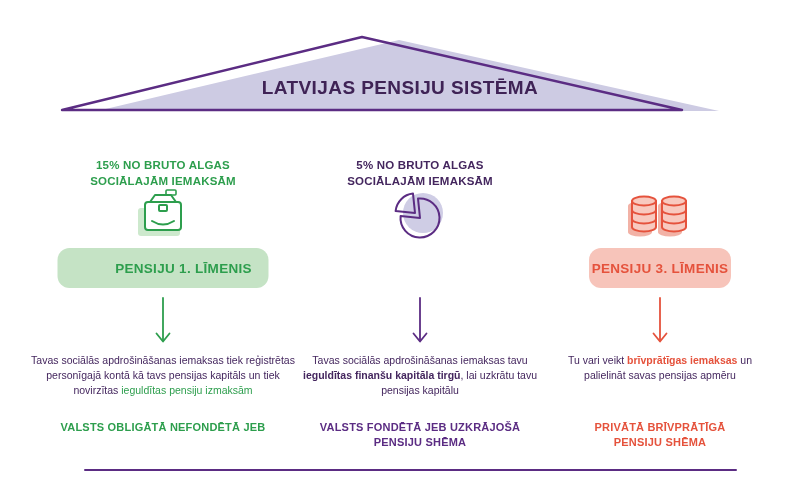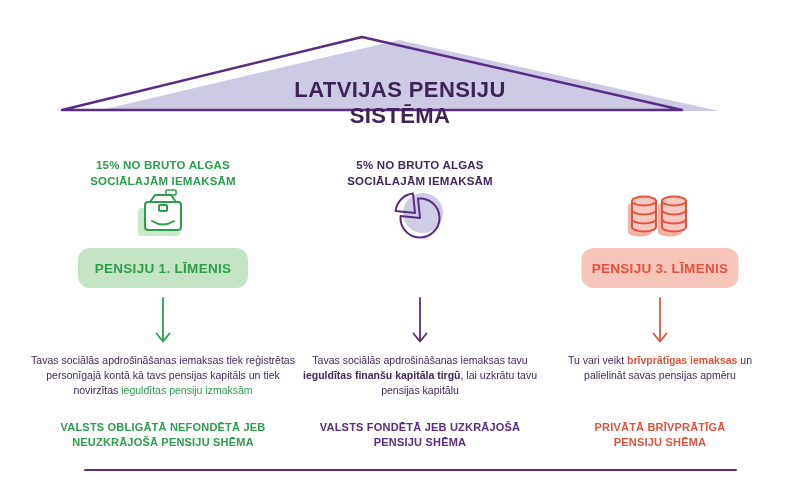--- a/index.html
+++ b/index.html
@@ -4,21 +4,21 @@
 <style>
   html,body{margin:0;padding:0;background:#fff;}
   #canvas{
     position:relative;width:800px;height:504px;background:#fff;overflow:hidden;
     font-family:"Liberation Sans", sans-serif;
   }
   
   #roof{position:absolute;left:0;top:0;width:800px;height:130px;}
   #roof-title{
     position:absolute;left:250px;top:77px;width:300px;text-align:center;
-    font-size:22px;font-weight:700;letter-spacing:.4px;color:#3f2356;
+    font-size:19px;font-weight:700;letter-spacing:.4px;color:#3f2356;
   }
   
   .column{position:absolute;top:143px;height:361px;text-align:center;}
   #col-0{left:23px;width:280px;}
   #col-1{left:302px;width:236px;}
   #col-2{left:540px;width:240px;}
 
   .col-heading{
     position:absolute;top:14px;left:0;right:0;
     font-size:11.5px;font-weight:700;line-height:16px;letter-spacing:.2px;
@@ -26,23 +26,23 @@
   }
   .icon-wrap{position:absolute;top:44px;left:0;right:0;height:60px;
     display:flex;align-items:center;justify-content:center;}
   .level-pill{
     position:absolute;top:105px;left:50%;transform:translateX(-50%);
     height:40px;border-radius:12px;background:var(--button-bg);
     display:flex;align-items:center;justify-content:center;
     font-size:13.5px;font-weight:700;letter-spacing:.3px;color:var(--button-text);
     white-space:nowrap;
   }
-  #col-0 .level-pill{width:170px;}
+  #col-0 .level-pill{width:170px;padding-left:41px;}
   #col-1 .level-pill{width:157px;}
-  #col-2 .level-pill{width:157px;text-align:center;}
+  #col-2 .level-pill{width:142px;text-align:center;}
 
   .arrow-wrap{position:absolute;top:154px;left:0;right:0;height:52px;
     display:flex;justify-content:center;}
   .description{
     position:absolute;top:210px;left:50%;transform:translateX(-50%);
     font-size:10.5px;line-height:15px;color:var(--body-text);
   }
   #col-0 .description{width:278px;}
   #col-1 .description{width:234px;}
   #col-2 .description{width:226px;}
@@ -93,21 +93,20 @@
       <svg width="20" height="52" viewBox="0 0 20 52">
         <g style="stroke:var(--accent);fill:none;stroke-width:1.8;stroke-linecap:round;stroke-linejoin:round">
           <line x1="10" y1="1" x2="10" y2="43"></line>
           <path d="M3.5 36.5 L10 44.5 L16.5 36.5"></path>
         </g>
       </svg>
     </div>
     <div class="description"><span>Tavas sociālās apdrošināšanas iemaksas tiek reģistrētas personīgajā kontā kā tavs pensijas kapitāls un tiek novirzītas </span><span class="accent">ieguldītas pensiju izmaksām</span></div>
     <div class="scheme">
       <div>VALSTS OBLIGĀTĀ NEFONDĒTĀ JEB</div>
-      <div>NEUZKRĀJOŠĀ PENSIJU SHĒMA</div>
     </div>
   </div>
 
   <div class="column" id="col-1" style="--accent: #5b2c83; --heading: #44265e; --button-bg: #d6d3e7; --button-text: #4b2a72; --soft: #cfcde5; --icon-fill: transparent;">
     <div class="col-heading">
       <div>5% NO BRUTO ALGAS</div>
       <div>SOCIĀLAJĀM IEMAKSĀM</div>
     </div>
     <div class="icon-wrap">
       <svg width="56" height="58" viewBox="0 0 56 58">

